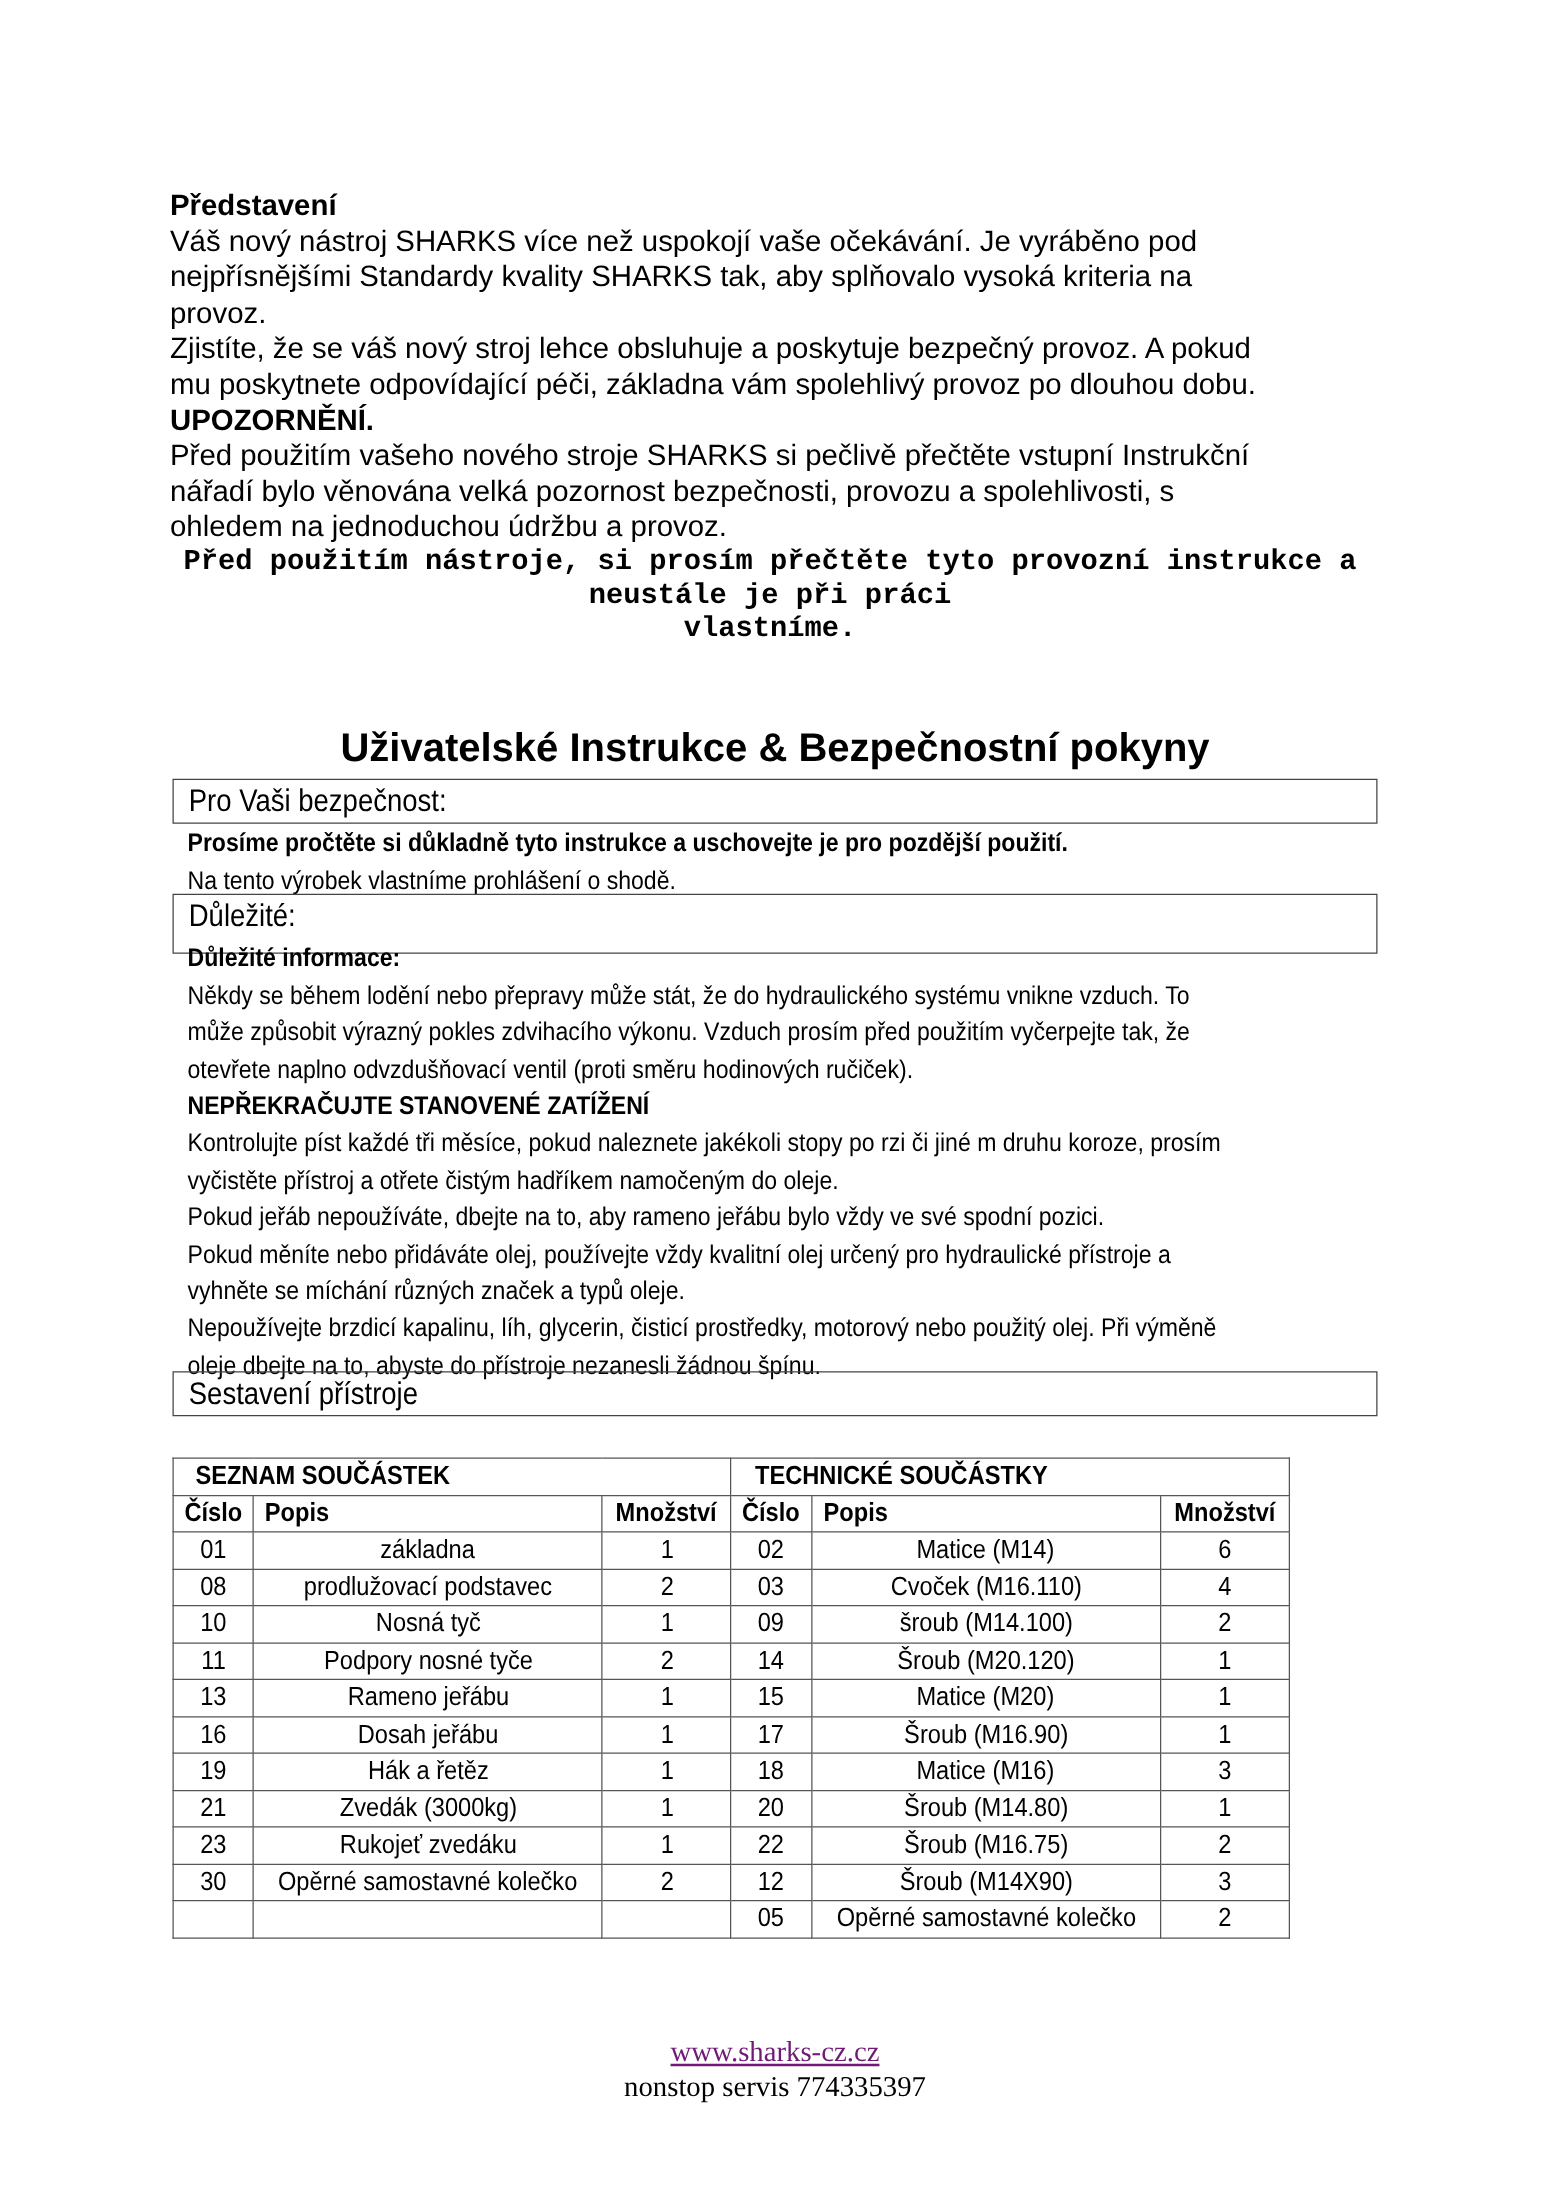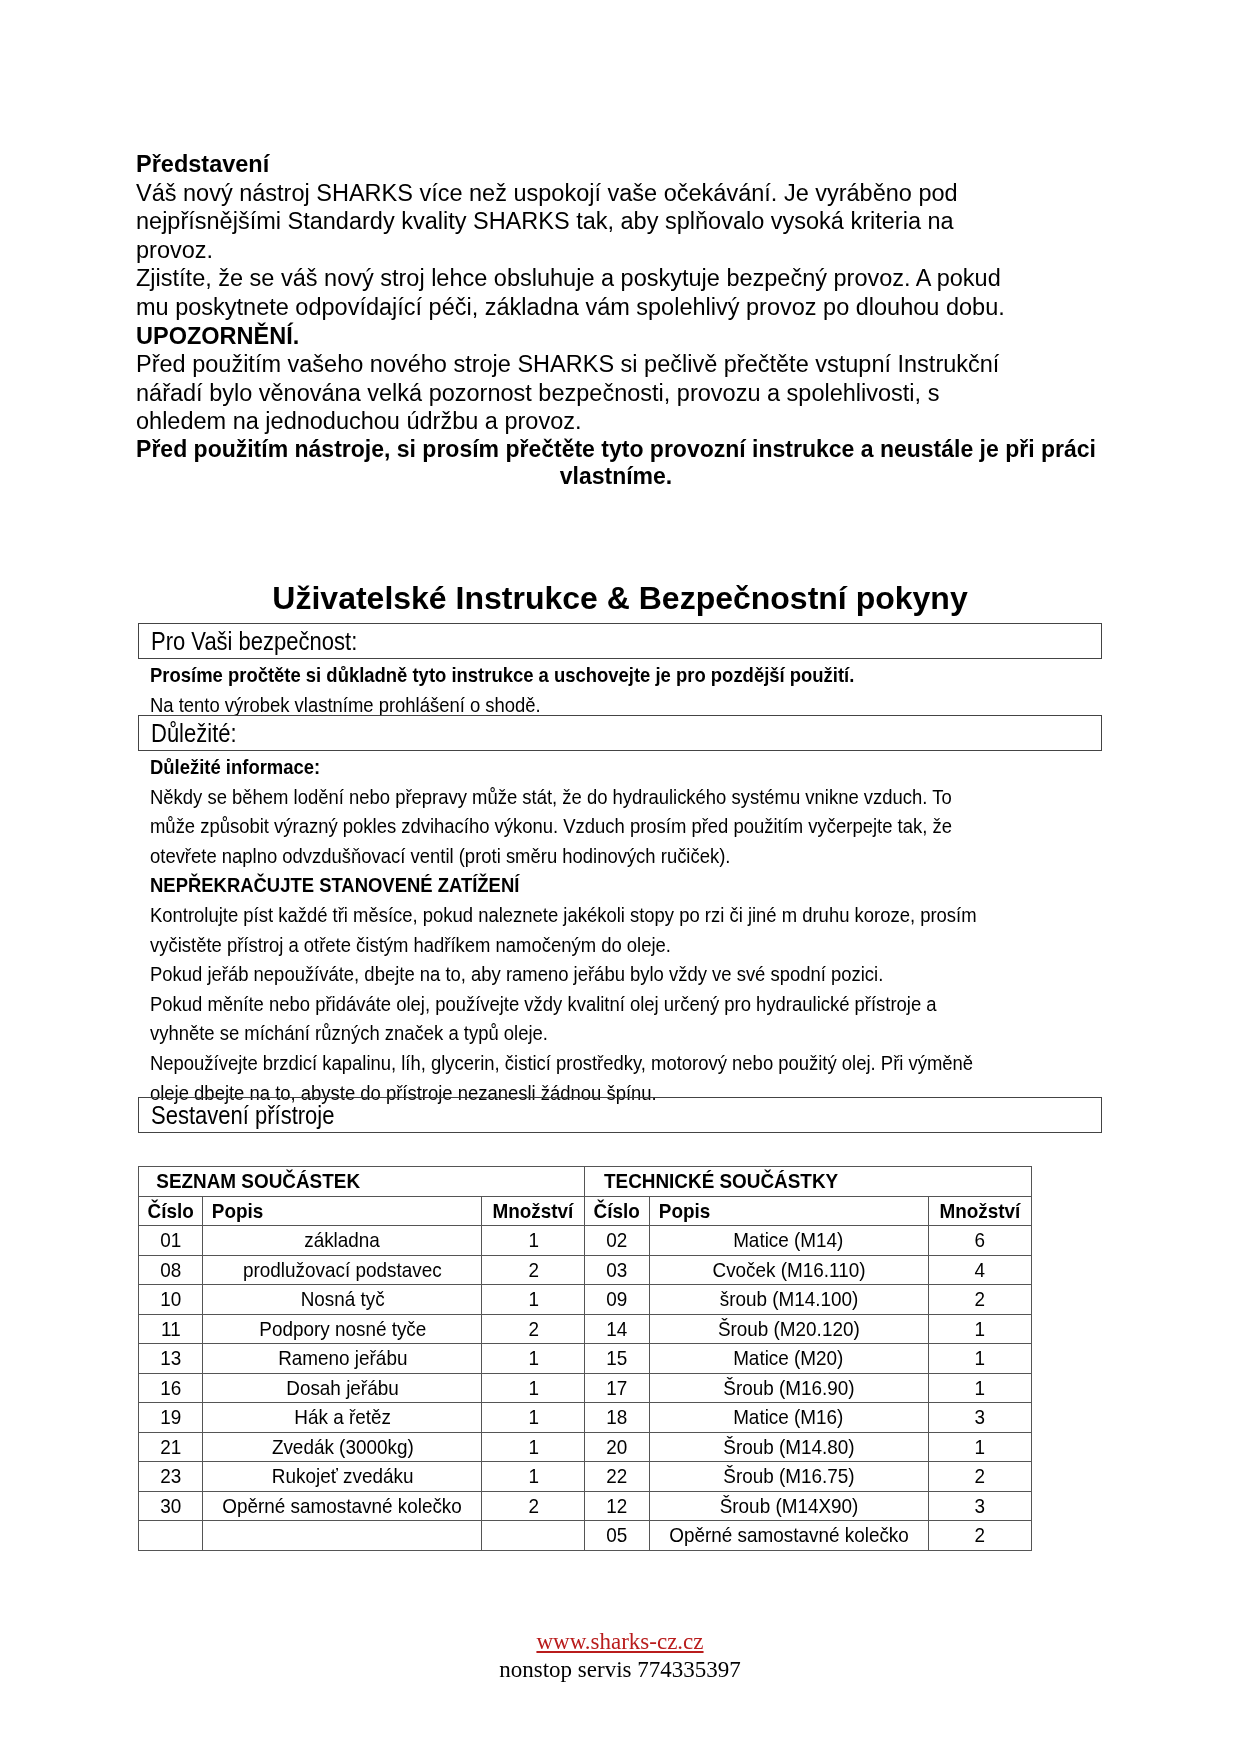--- a/index.html
+++ b/index.html
@@ -3,21 +3,21 @@
 <meta charset="utf-8">
 <style>
   html, body { margin: 0; padding: 0; background: #ffffff; }
   body { width: 1240px; height: 1754px; position: relative; overflow: hidden; color: #000; }
   .page { position: absolute; left: 0; top: 0; width: 1240px; height: 1754px; }
 
   .intro { position: absolute; left: 136px; top: 150px; width: 960px;
            font-family: "Liberation Sans", sans-serif; font-size: 23.5px; line-height: 28.6px; }
   .intro .p { margin: 0; }
   .intro .b { font-weight: bold; }
-  .serif-bold { font-family: Liberation Sans, sans-serif; font-weight: bold; font-size: 23px;
+  .serif-bold { font-family: Liberation Mono, monospace; font-weight: bold; font-size: 23px;
                 line-height: 27px; text-align: center; margin: 0; }
 
   .main-title { position: absolute; left: 0; width: 1240px; top: 580px; text-align: center;
                 font-family: "Liberation Sans", sans-serif; font-weight: bold; font-size: 32px; }
   .box { position: absolute; left: 138px; width: 964px; border: 1.5px solid #444; box-sizing: border-box;
          padding-left: 12px; font-family: "Liberation Sans", sans-serif; font-size: 25px; }
   .box span { display: inline-block; transform: scaleX(0.88); transform-origin: left center; }
 
   .txt { position: absolute; left: 150px; width: 960px;
          font-family: "Liberation Sans", sans-serif; font-size: 20.5px; line-height: 29.6px; }
@@ -25,21 +25,21 @@
   .txt .b { font-weight: bold; }
 
   table.parts { position: absolute; left: 138px; top: 1166px; width: 890px; border-collapse: collapse;
                 font-family: "Liberation Sans", sans-serif; font-size: 21px; padding-left: 25px; }
   table.parts td { border: 1.5px solid #555; height: 28.5px; padding: 0 6px; text-align: center; white-space: nowrap; }
   table.parts td.hdr { font-weight: bold; text-align: left; }
   table.parts .cx { display: inline-block; transform: scaleX(0.9); }
 
   .footer { position: absolute; left: 0; width: 1240px; top: 1628px; text-align: center;
             font-family: "Liberation Serif", serif; font-size: 23px; line-height: 28px; }
-  .footer a { color: #b91c1c; text-decoration: underline; }
+  .footer a { color: #701a75; text-decoration: underline; }
 </style>
 </head>
 <body>
 
 <div class="page">
 
   <div class="intro">
     <p class="p b">Představení</p>
     <p class="p">Váš nový nástroj SHARKS  více než uspokojí vaše očekávání. Je vyráběno pod</p>
     <p class="p">nejpřísnějšími Standardy kvality SHARKS tak, aby splňovalo vysoká kriteria na</p>
@@ -58,21 +58,21 @@
 
   <div class="box" style="top:623px;height:36px;line-height:34px;">
     <span>Pro Vaši bezpečnost:</span>
   </div>
 
   <div class="txt" style="top:660px;">
     <p class="p b">Prosíme pročtěte si důkladně tyto instrukce a uschovejte je pro pozdější použití.</p>
     <p class="p">Na tento výrobek vlastníme prohlášení o shodě.</p>
   </div>
 
-  <div class="box" style="top:715px;height:36px;line-height:34px;">
+  <div class="box" style="top:715px;height:48px;line-height:34px;">
     <span>Důležité:</span>
   </div>
 
   <div class="txt" style="top:752px;">
     <p class="p b">Důležité informace:</p>
     <p class="p">Někdy se během lodění nebo přepravy může stát, že do hydraulického systému vnikne vzduch. To</p>
     <p class="p">může způsobit výrazný pokles zdvihacího výkonu. Vzduch prosím před použitím vyčerpejte tak, že</p>
     <p class="p">otevřete naplno odvzdušňovací ventil (proti směru hodinových ručiček).</p>
     <p class="p b">NEPŘEKRAČUJTE STANOVENÉ ZATÍŽENÍ</p>
     <p class="p">Kontrolujte píst každé tři měsíce, pokud naleznete jakékoli stopy po rzi  či jiné m druhu koroze, prosím</p>

